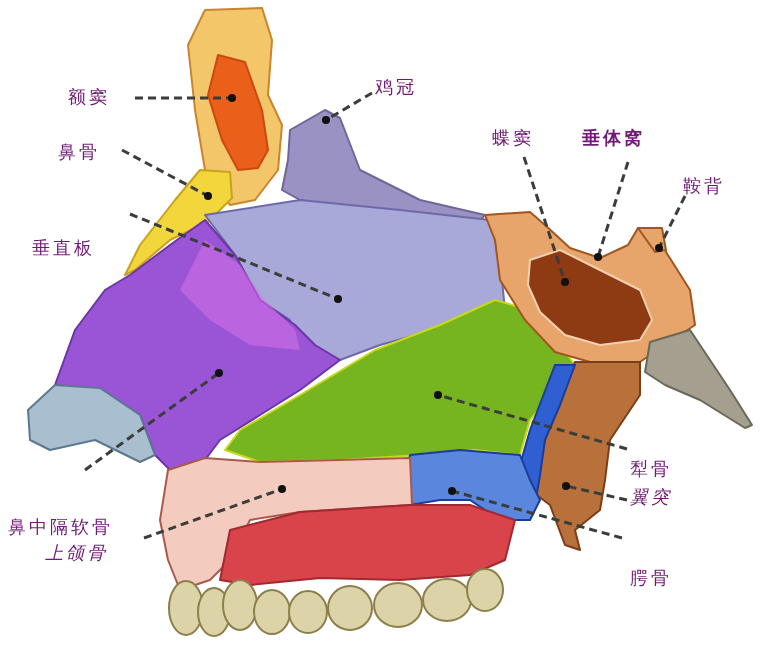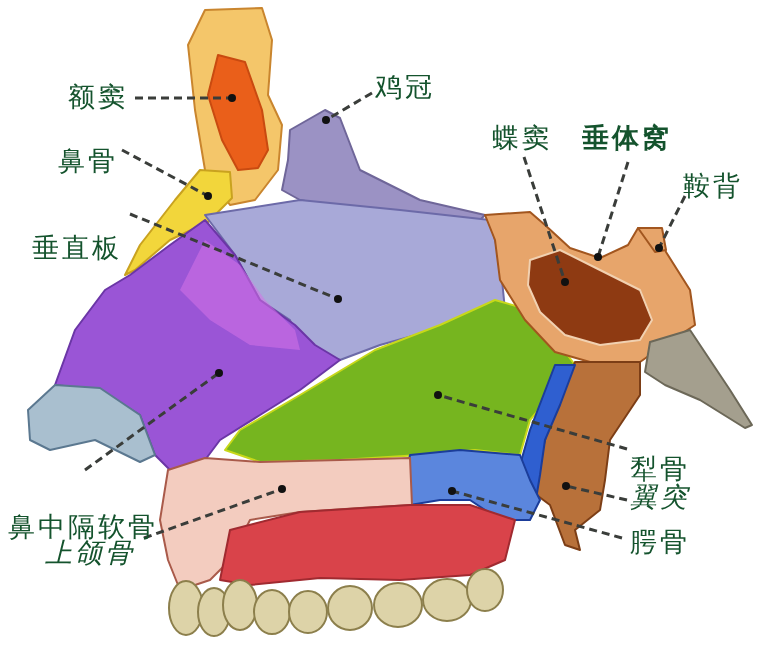--- a/index.html
+++ b/index.html
@@ -2,22 +2,22 @@
 <html><head>
   <meta charset="utf-8">
   <style>
     html, body { margin: 0; padding: 0; background: #ffffff; }
     body { width: 763px; height: 647px; position: relative; overflow: hidden; }
     #stage { position: absolute; left: 0; top: 0; width: 763px; height: 647px; }
     svg { position: absolute; left: 0; top: 0; }
     .label {
       position: absolute;
       font-family: "DejaVu Serif", "Liberation Serif", serif;
-      font-size: 27px;
-      color: #14532d;
+      font-size: 18px;
+      color: #701a75;
       letter-spacing: 3px;
       white-space: nowrap;
       line-height: 30px;
       cursor: pointer;
     }
   </style>
 </head>
 <body>
 
 <div id="stage">
@@ -76,24 +76,24 @@
         <circle cx="438" cy="395" r="4" fill="#111111"></circle>
         <line x1="627" y1="500" x2="566" y2="486" stroke="#3a3d3a" stroke-width="3" stroke-dasharray="8 5"></line>
         <circle cx="566" cy="486" r="4" fill="#111111"></circle>
         <line x1="622" y1="538" x2="452" y2="491" stroke="#3a3d3a" stroke-width="3" stroke-dasharray="8 5"></line>
         <circle cx="452" cy="491" r="4" fill="#111111"></circle>
       </g>
   </svg>
   <div id="labels">
       <div class="label" style="left: 68px; top: 82px;">额窦</div>
       <div class="label" style="left: 375px; top: 72px;">鸡冠</div>
-      <div class="label" style="left: 58px; top: 137px; margin-top: 9px;">鼻骨</div>
+      <div class="label" style="left: 58px; top: 137px;">鼻骨</div>
       <div class="label" style="left: 32px; top: 197px; margin-top: 36px;">垂直板</div>
       <div class="label" style="left: 492px; top: 123px;">蝶窦</div>
       <div class="label" style="left: 582px; top: 123px; font-weight: bold;">垂体窝</div>
       <div class="label" style="left: 683px; top: 171px;">鞍背</div>
       <div class="label" style="left: 8px; top: 480px; margin-top: 32px;">鼻中隔软骨</div>
       <div class="label" style="left: 45px; top: 538px; font-style: italic;">上颌骨</div>
       <div class="label" style="left: 630px; top: 454px;">犁骨</div>
       <div class="label" style="left: 630px; top: 482px; font-style: italic;">翼突</div>
-      <div class="label" style="left: 630px; top: 529px; font-family: Liberation Mono, monospace;">腭骨</div>
+      <div class="label" style="left: 630px; top: 563px;">腭骨</div>
     </div>
 </div>
 
 </body></html>

